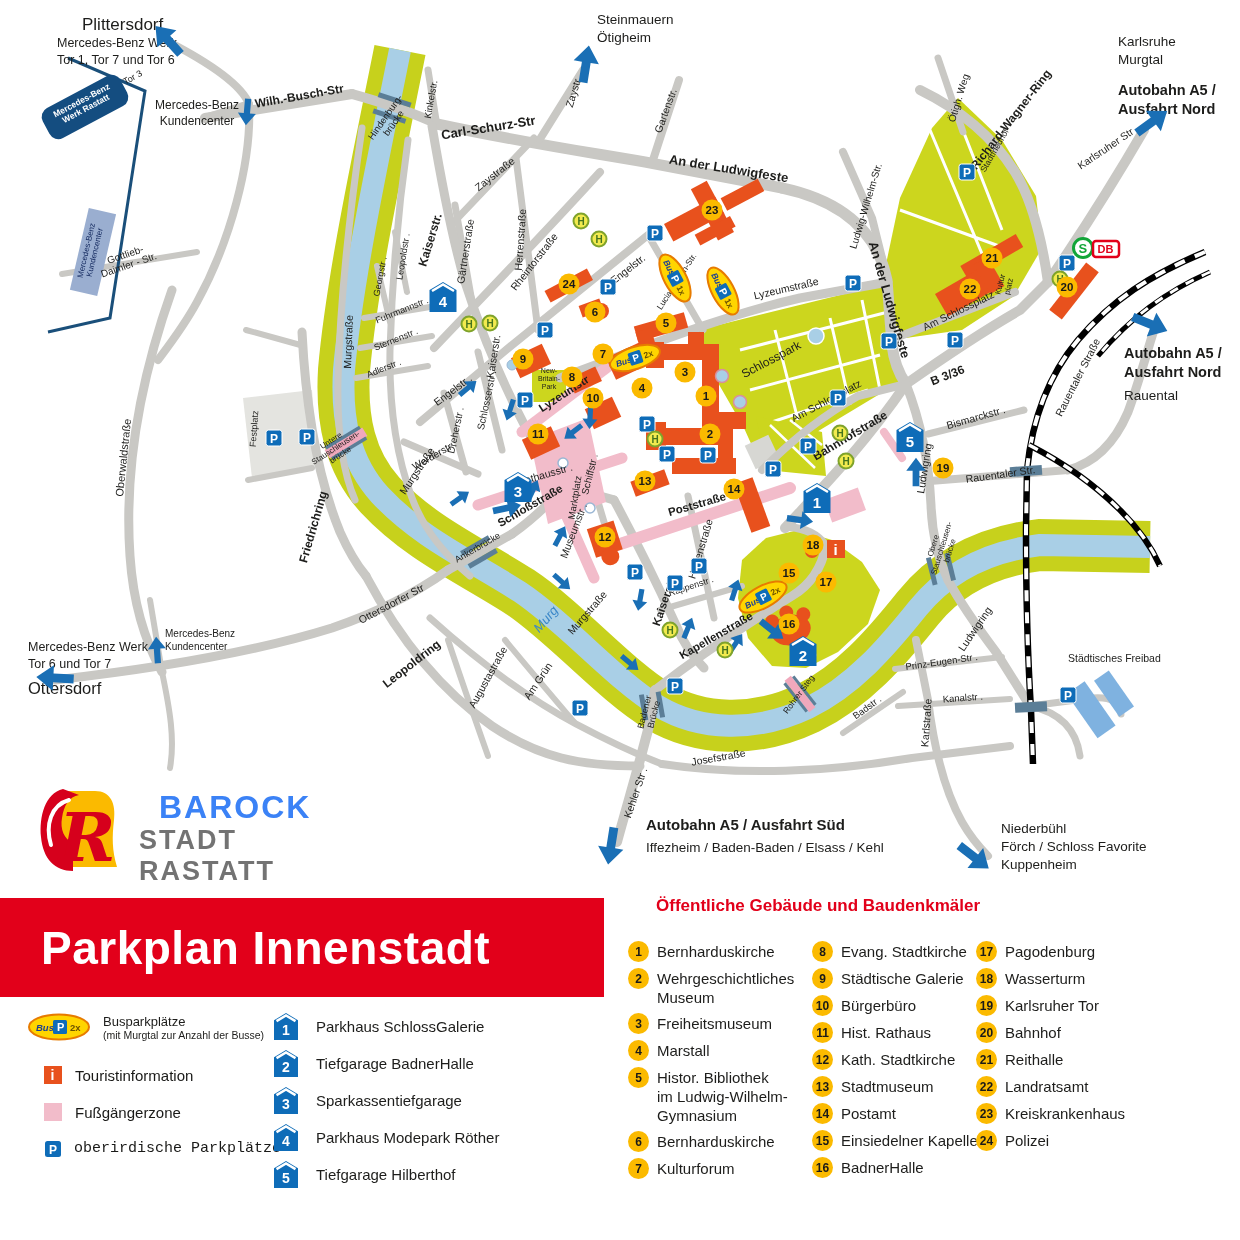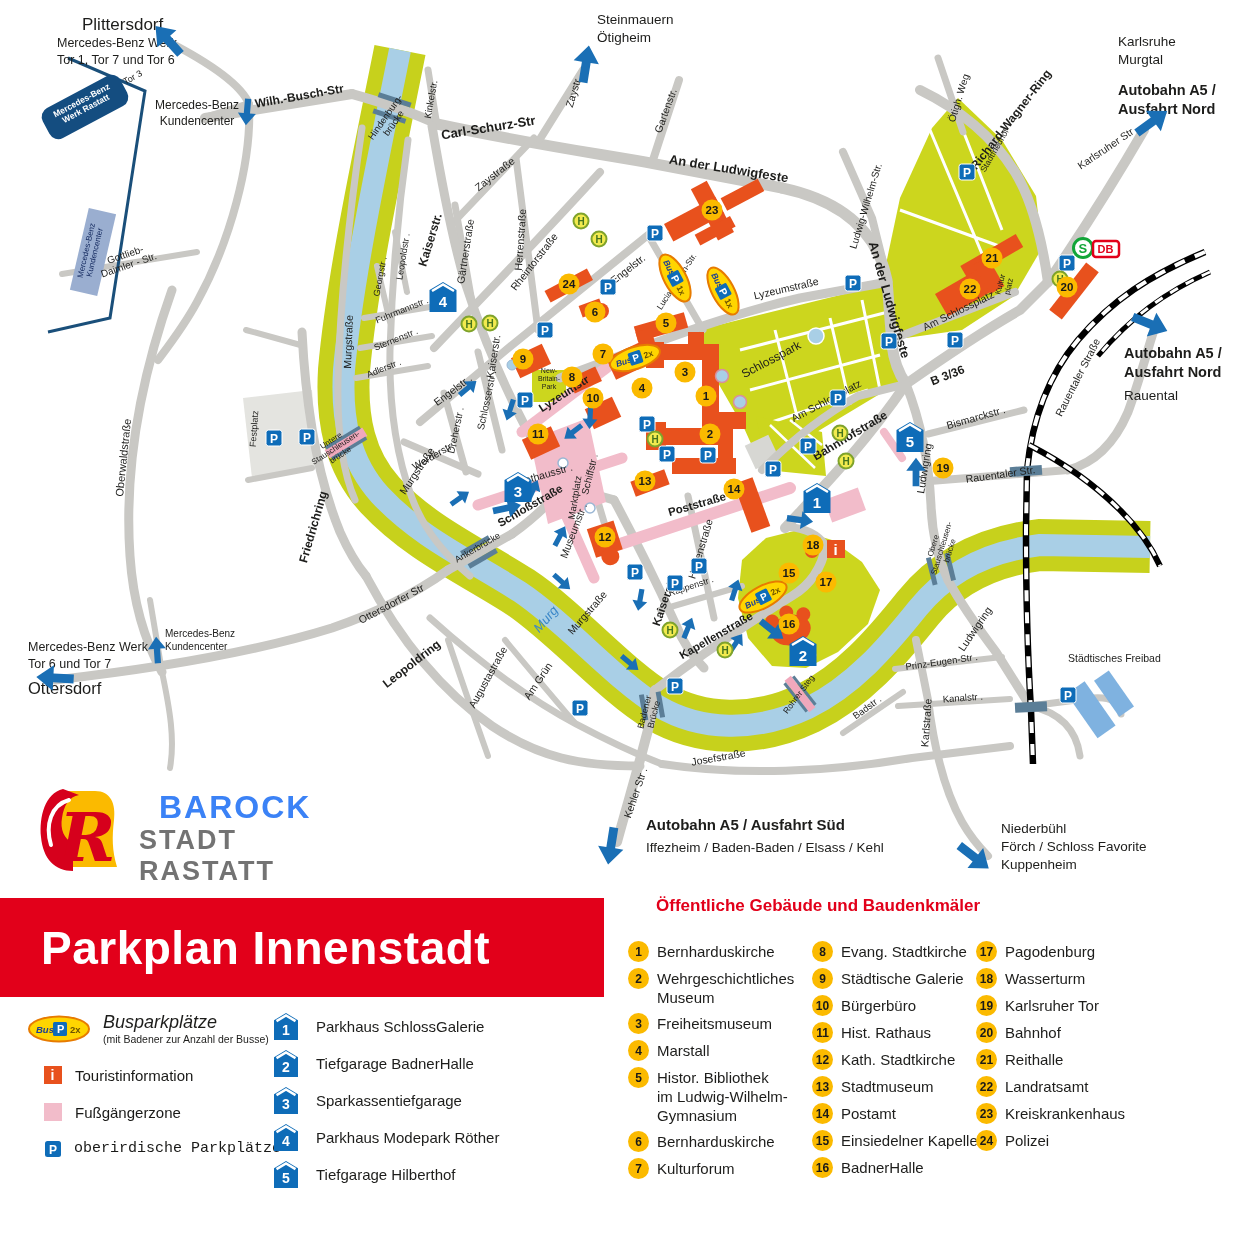--- a/index.html
+++ b/index.html
@@ -730,22 +730,22 @@
 
   <div class="lg-row" style="left:28px;top:1012px;">
     <svg width="62" height="30" viewBox="0 0 62 30">
       <ellipse cx="31" cy="15" rx="30" ry="12.5" fill="#ffd500" stroke="#e77b00" stroke-width="2"></ellipse>
       <text x="8" y="19" font-size="9.5" font-style="italic" font-weight="bold" fill="#1a3f94">Bus</text>
       <rect x="25" y="8" width="14" height="14" rx="1.5" fill="#0e6cb8"></rect>
       <text x="29" y="19" font-size="11" font-weight="bold" fill="#fff">P</text>
       <text x="42" y="19" font-size="9.5" font-weight="bold" fill="#6b5200">2x</text>
     </svg>
     <div>
-      <div style="font-size:18px;font-style:italic;">Busparkplätze</div>
-      <div style="font-size:10.5px;">(mit Badener zur Anzahl der Busse)</div>
+      <div style="font-size:13px;">Busparkplätze</div>
+      <div style="font-size:10.5px;">(mit Murgtal zur Anzahl der Busse)</div>
     </div>
   </div>
   <div class="lg-row" style="left:44px;top:1066px;">
     <svg width="18" height="18" viewBox="0 0 18 18">
       <rect width="18" height="18" fill="#e8511d"></rect>
         <text x="6.5" y="14" font-size="14" font-weight="bold" fill="#fff">i</text>
     </svg>
     <span class="legend-label" style="position:static;">Touristinformation</span>
   </div>
   <div class="lg-row" style="left:44px;top:1103px;">

